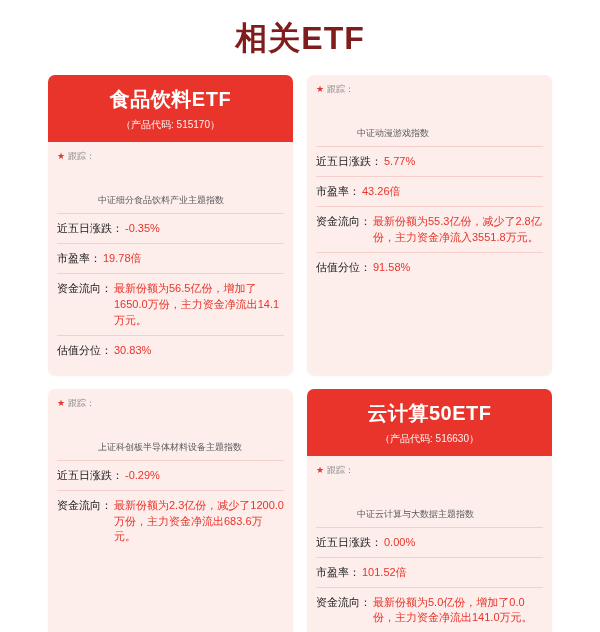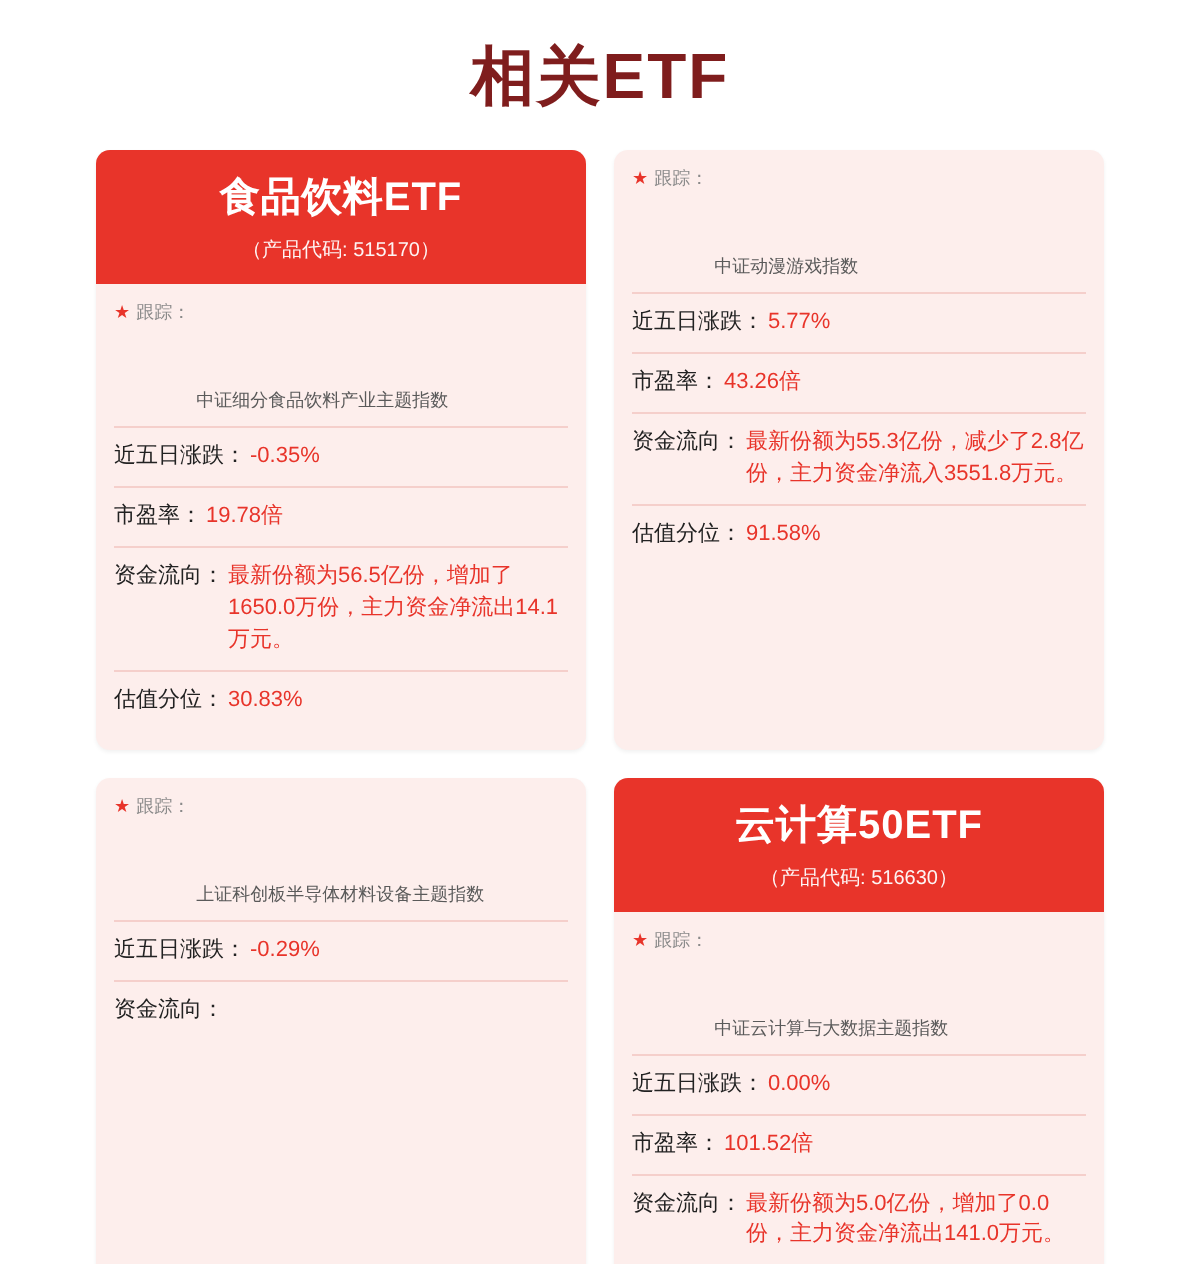--- a/index.html
+++ b/index.html
@@ -176,20 +176,21 @@
         <span class="star">★</span>
         <span class="index-label">跟踪：</span>
         <span class="index-name">上证科创板半导体材料设备主题指数</span>
       </div>
       <div class="stat-row">
         <span class="stat-label">近五日涨跌：</span>
         <span class="stat-value">-0.29%</span>
       </div>
       <div class="stat-row last">
         <span class="stat-label">资金流向：</span>
+        <span class="stat-value flow">最新份额为2.3亿份，减少了1200.0万份，主力资金净流出683.6万元。</span>
       </div>
     </div>
   </div>
 
   <div class="card">
     <div class="card-header">
       <div class="card-title">云计算50ETF</div>
       <div class="card-code">（产品代码: 516630）</div>
     </div>
     <div class="card-body">

